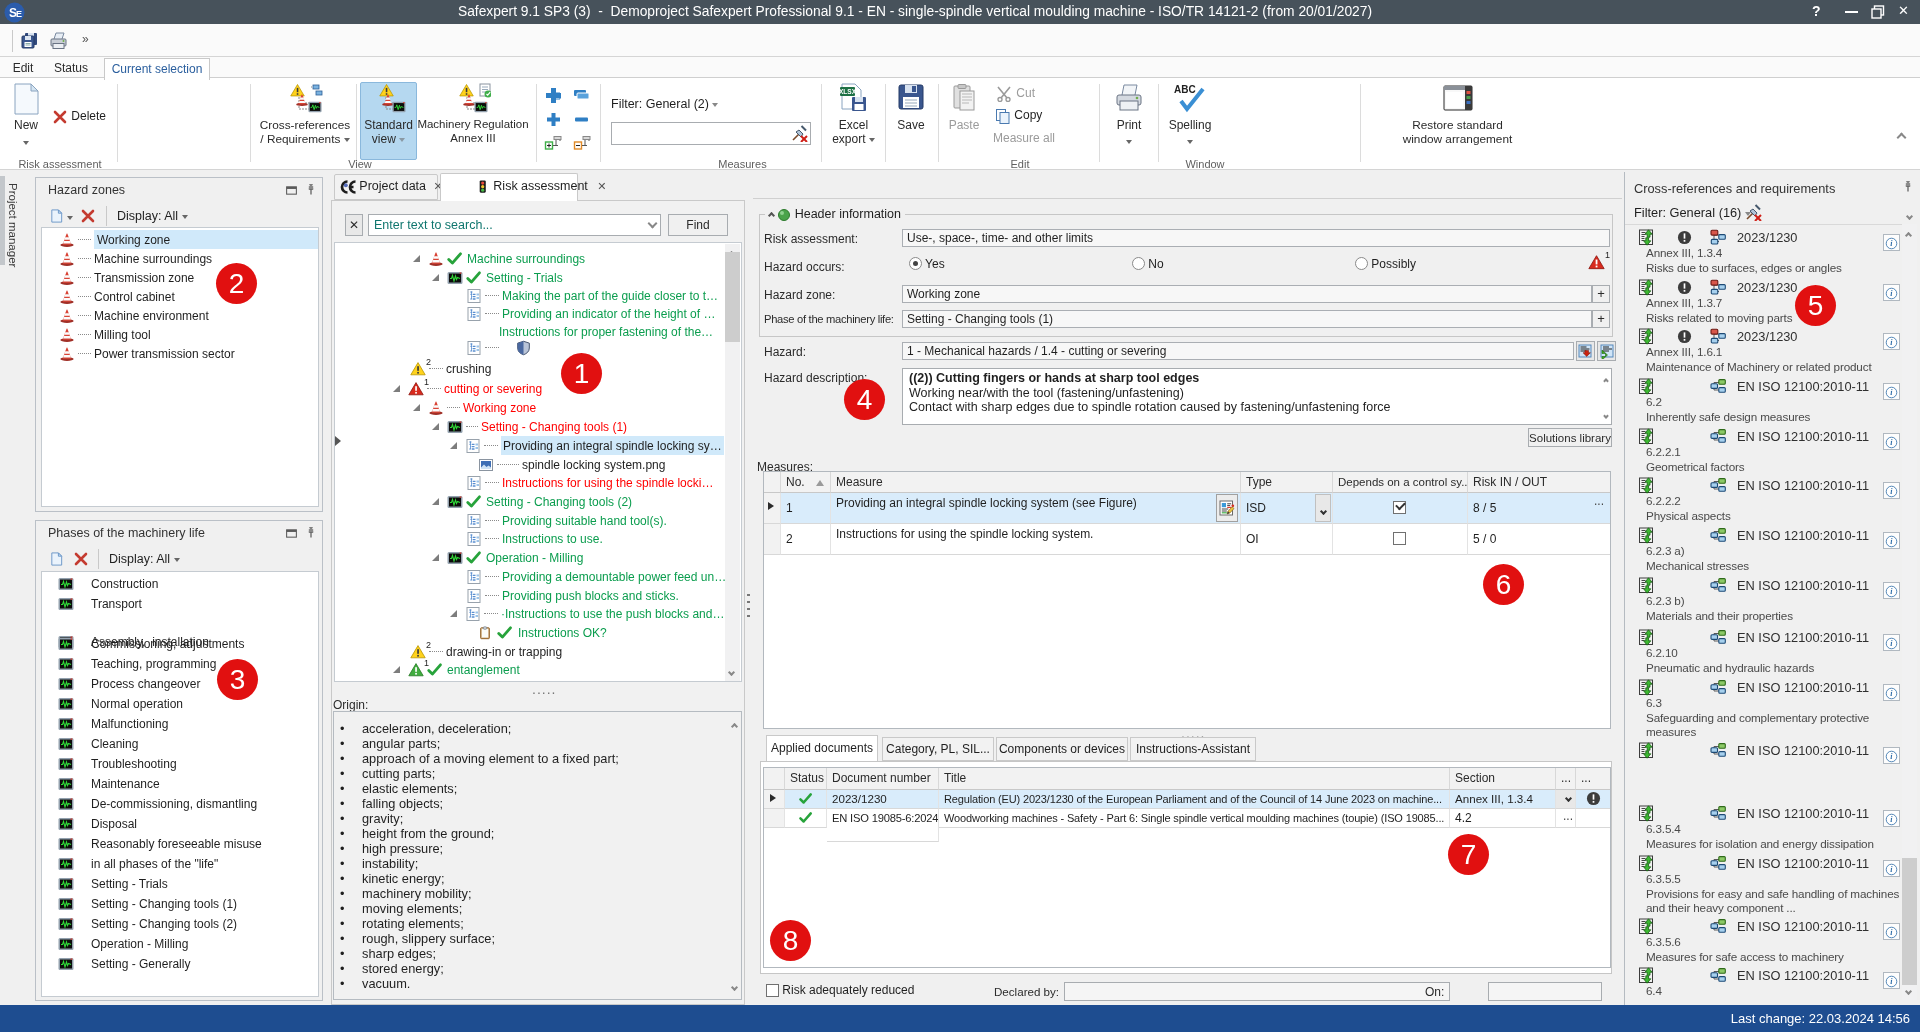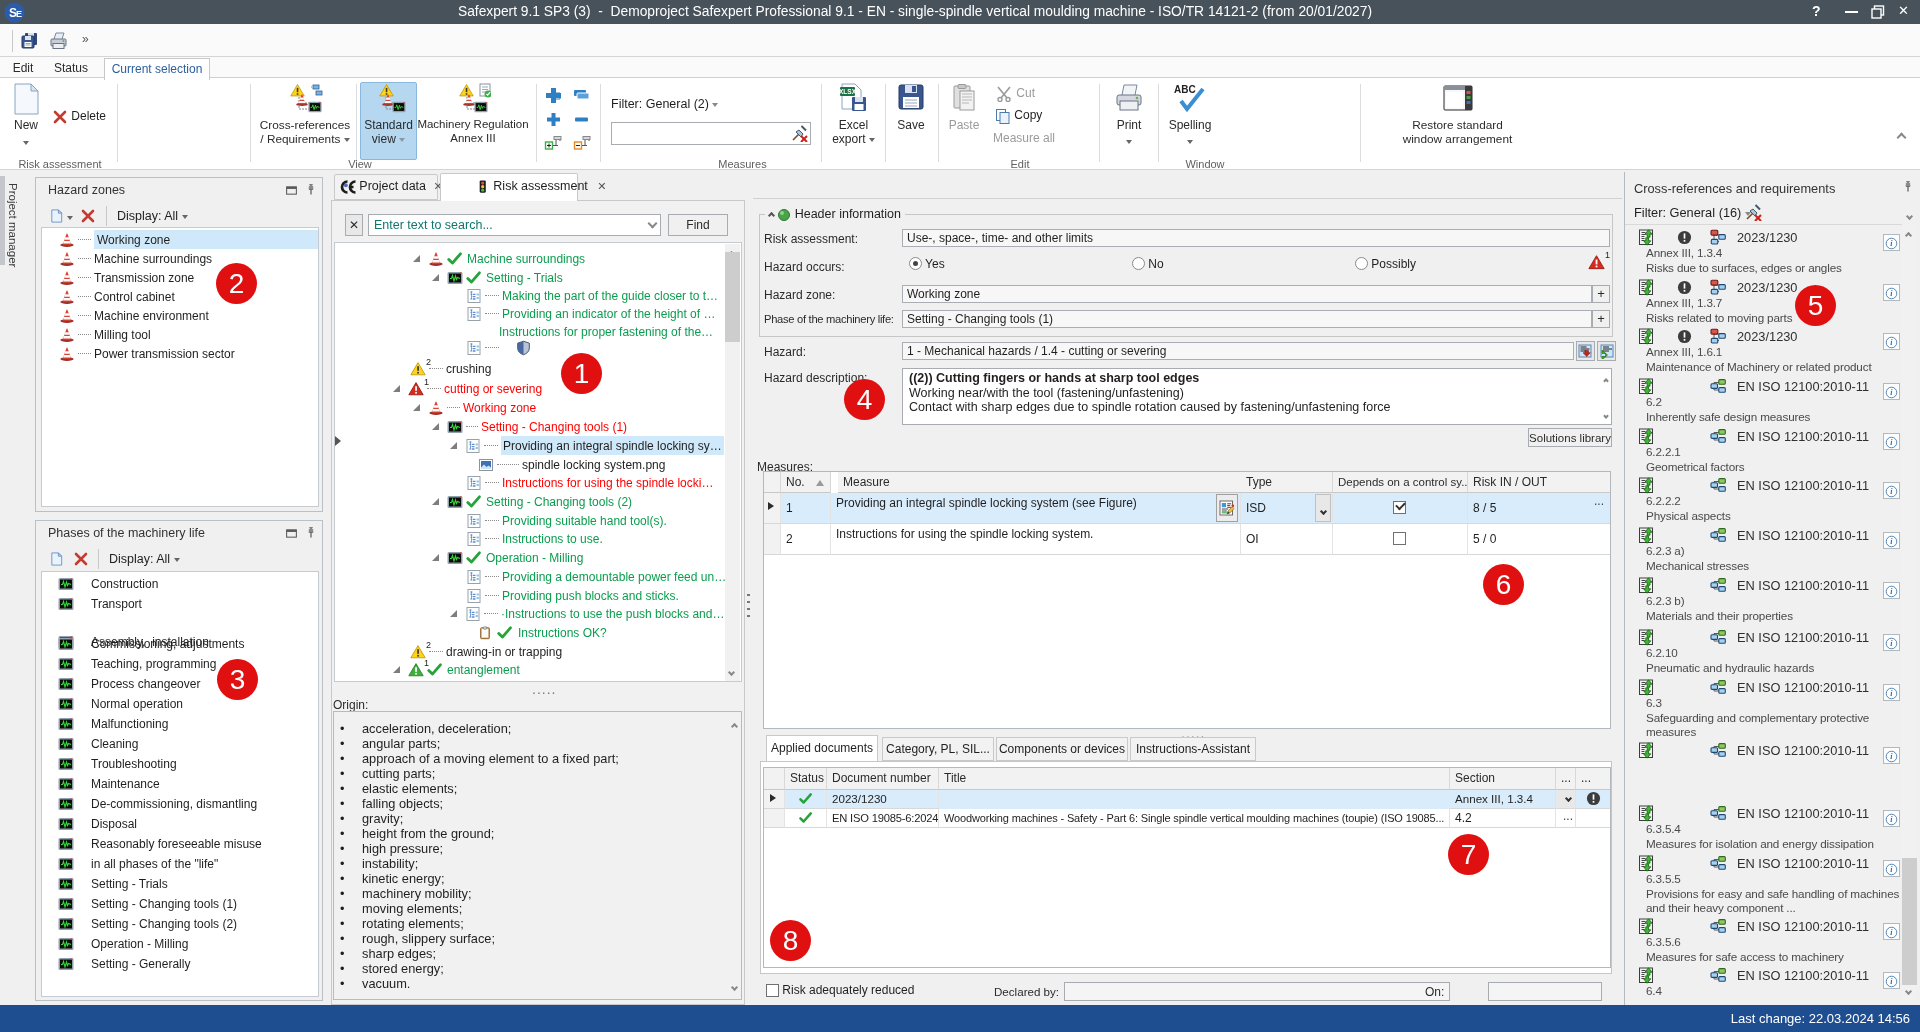--- a/index.html
+++ b/index.html
@@ -875,21 +875,21 @@
 <div class="ab" style="left:149px;top:169px;width:710px;height:57px;background:#fff;border:1px solid #a8acb0;padding:2px 6px;line-height:14.5px;font-size:12.5px"><b>((2)) Cutting fingers or hands at sharp tool edges</b><br>Working near/with the tool (fastening/unfastening)<br>Contact with sharp edges due to spindle rotation caused by fastening/unfastening force
 <div class="ab" style="top:3px;right:3px"><span class="chev" style="transform:rotate(-135deg);width:4px;height:4px"></span></div>
 <div class="ab" style="bottom:3px;right:3px"><span class="chev" style="width:4px;height:4px"></span></div></div>
 <div class="btn" style="left:775px;top:229px;width:84px;height:19px;line-height:18px;font-size:11.5px">Solutions library</div>
 <div class="lbl" style="left:4px;top:261px">Measures:</div>
 <div class="ab" style="left:10px;top:272px;width:848px;height:258px;background:#fff;border:1px solid #b2b8be" id="mgrid">
 <div class="ghead" style="left:0;top:0;width:17px;height:21px"></div>
 <div class="ghead" style="left:17px;top:0;width:50px;height:21px">No. <svg width="8" height="6" style="margin-left:8px">
           <path d="M4 0 L8 6 H0 Z" fill="#9a9a9a"></path>
         </svg></div>
-<div class="ghead" style="left:74px;top:0;width:410px;height:21px">Measure</div>
+<div class="ghead" style="left:67px;top:0;width:410px;height:21px">Measure</div>
 <div class="ghead" style="left:477px;top:0;width:92px;height:21px">Type</div>
 <div class="ghead" style="left:569px;top:0;width:135px;height:21px;font-size:11.5px">Depends on a control sy...</div>
 <div class="ghead" style="left:704px;top:0;width:142px;height:21px;border-right:none">Risk IN / OUT</div>
 <div class="ab" style="left:0;top:21px;width:846px;height:31px;background:#d9ecfb"></div>
 <div class="gcell" style="left:0;top:21px;width:17px;height:31px;background:#f2f2f2">
         <span style="position:absolute;top:9px;left:4px;width:0;height:0;border-top:4px solid transparent;border-bottom:4px solid transparent;border-left:6px solid #2b2b2b"></span>
       </div>
 <div class="gcell" style="left:17px;top:21px;width:50px;height:31px;line-height:30px">1</div>
 <div class="gcell" style="left:67px;top:21px;width:410px;height:31px;line-height:20px">Providing an integral spindle locking system (see Figure)<span class="ab" style="right:2px;top:1px;width:22px;height:28px;background:#ececec;border:1px solid #a0a0a0;text-align:center"><svg class="ic" width="16" height="16" style="margin-top:5px">
             <use href="#pencil"></use>
@@ -925,30 +925,31 @@
 <div class="ghead" style="left:792px;top:0;width:20px;height:22px;line-height:21px">...</div>
 <div class="ghead" style="left:812px;top:0;width:34px;height:22px;line-height:21px;border-right:none">...</div>
 <div class="ab" style="left:0;top:22px;width:846px;height:19px;background:#d9ecfb"></div>
 <div class="gcell" style="left:0;top:22px;width:21px;height:19px;background:#f2f2f2">
         <span style="position:absolute;top:4px;left:6px;width:0;height:0;border-top:4px solid transparent;border-bottom:4px solid transparent;border-left:6px solid #2b2b2b"></span>
       </div>
 <div class="gcell" style="left:21px;top:22px;width:42px;height:19px"><svg class="ic" width="15" height="15" style="margin-left:8px;margin-top:1px">
           <use href="#chk"></use>
         </svg></div>
 <div class="gcell" style="left:63px;top:22px;width:112px;height:19px;line-height:18px;font-size:11.6px">2023/1230</div>
+<div class="gcell" style="left:175px;top:22px;width:511px;height:19px;line-height:18px;font-size:11px;letter-spacing:-0.15px">Regulation (EU) 2023/1230 of the European Parliament and of the Council of 14 June 2023 on machine...</div>
 <div class="gcell" style="left:686px;top:22px;width:106px;height:19px;line-height:18px;font-size:11.6px">Annex III, 1.3.4</div>
 <div class="gcell" style="left:792px;top:22px;width:20px;height:19px;background:#e8e8e8;text-align:center"><span class="chev" style="width:5px;height:5px;border-color:#333;margin-top:4px"></span></div>
 <div class="gcell" style="left:812px;top:22px;width:34px;height:19px;border-right:none"><svg class="ic" width="15" height="15" style="margin-left:5px;margin-top:1px">
           <use href="#bang"></use>
         </svg></div>
 <div class="gcell" style="left:0;top:41px;width:21px;height:19px;background:#f2f2f2"></div>
 <div class="gcell" style="left:21px;top:41px;width:42px;height:19px"><svg class="ic" width="15" height="15" style="margin-left:8px;margin-top:1px">
           <use href="#chk"></use>
         </svg></div>
-<div class="gcell" style="left:63px;top:41px;width:112px;height:19px;line-height:18px;font-size:11.2px;letter-spacing:-0.2px">EN ISO 19085-6:2024</div>
+<div class="gcell" style="left:63px;top:41px;width:112px;height:33px;line-height:18px;font-size:11.2px;letter-spacing:-0.2px">EN ISO 19085-6:2024</div>
 <div class="gcell" style="left:175px;top:41px;width:511px;height:19px;line-height:18px;font-size:11px;letter-spacing:-0.15px">Woodworking machines - Safety - Part 6: Single spindle vertical moulding machines (toupie) (ISO 19085...</div>
 <div class="gcell" style="left:686px;top:41px;width:106px;height:19px;line-height:18px">4.2</div>
 <div class="gcell" style="left:792px;top:41px;width:20px;height:19px;text-align:center;color:#444">...</div>
 <div class="gcell" style="left:812px;top:41px;width:34px;height:19px;border-right:none"></div>
 </div>
 <div class="ab" style="left:13px;top:784px"><span class="cb" style="vertical-align:-3px"></span> Risk adequately reduced</div>
 <div class="lbl" style="left:241px;top:786px;font-size:11.6px">Declared by:</div>
 <div class="ab" style="left:311px;top:783px;width:386px;height:19px;background:#f5f5f5;border:1px solid #a8acb0"></div>
 <div class="lbl" style="left:672px;top:786px">On:</div>
 <div class="ab" style="left:735px;top:783px;width:114px;height:19px;background:#f5f5f5;border:1px solid #a8acb0"></div>

